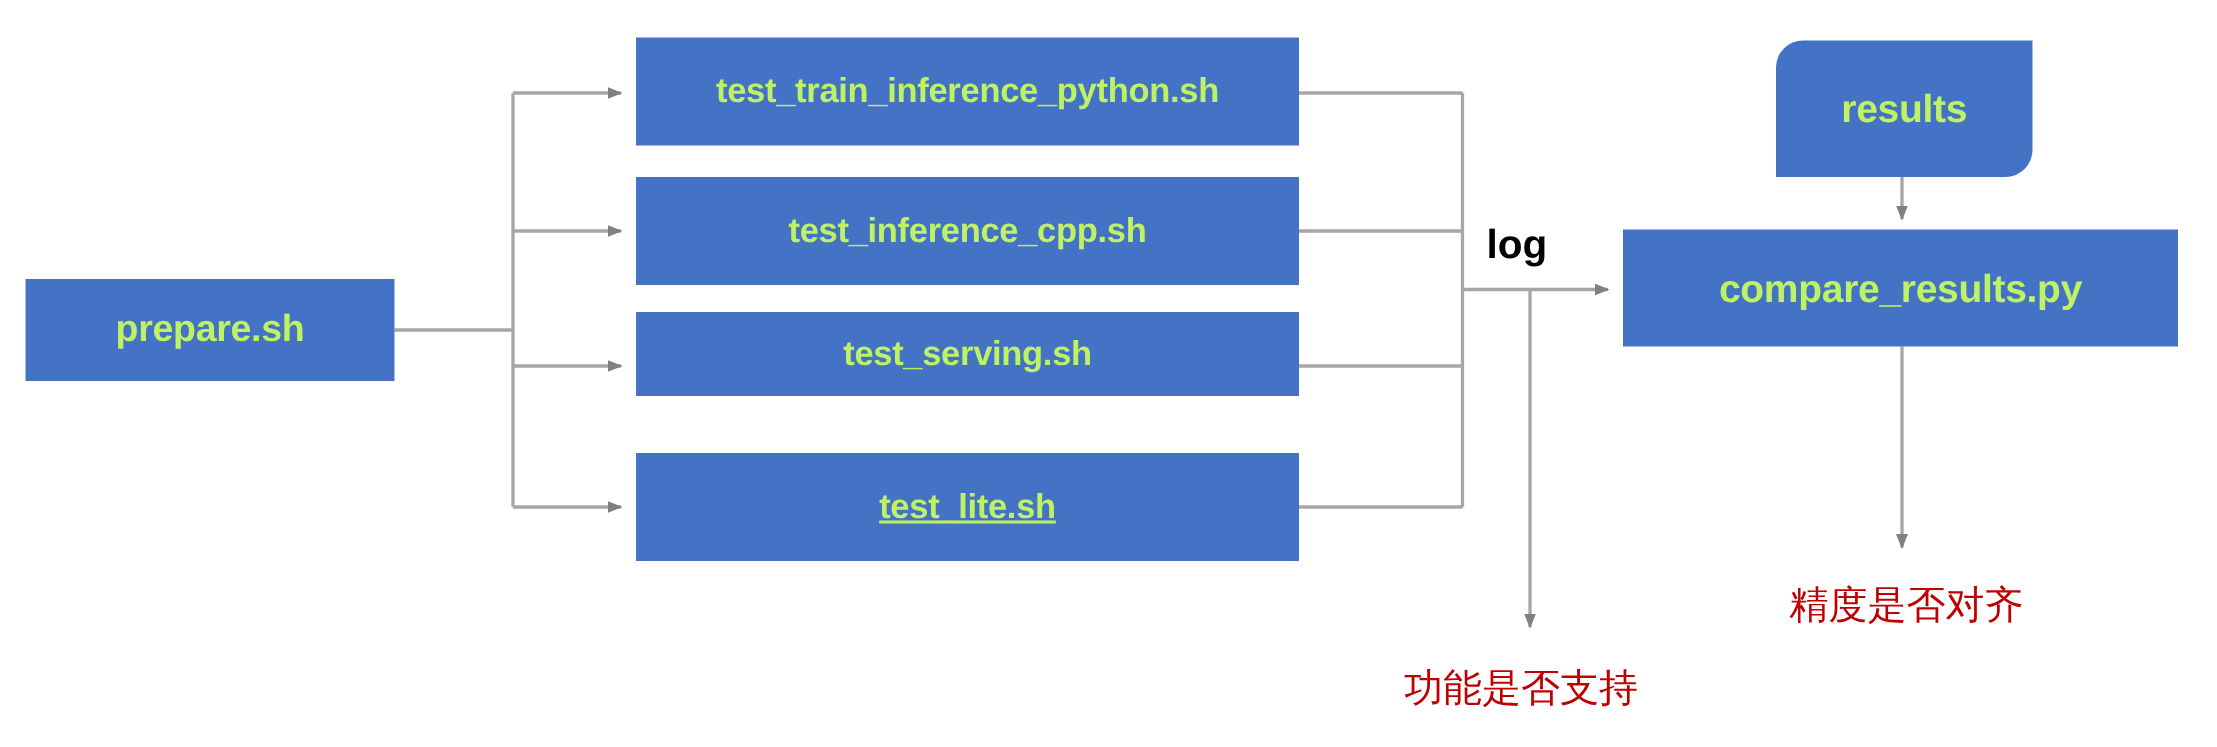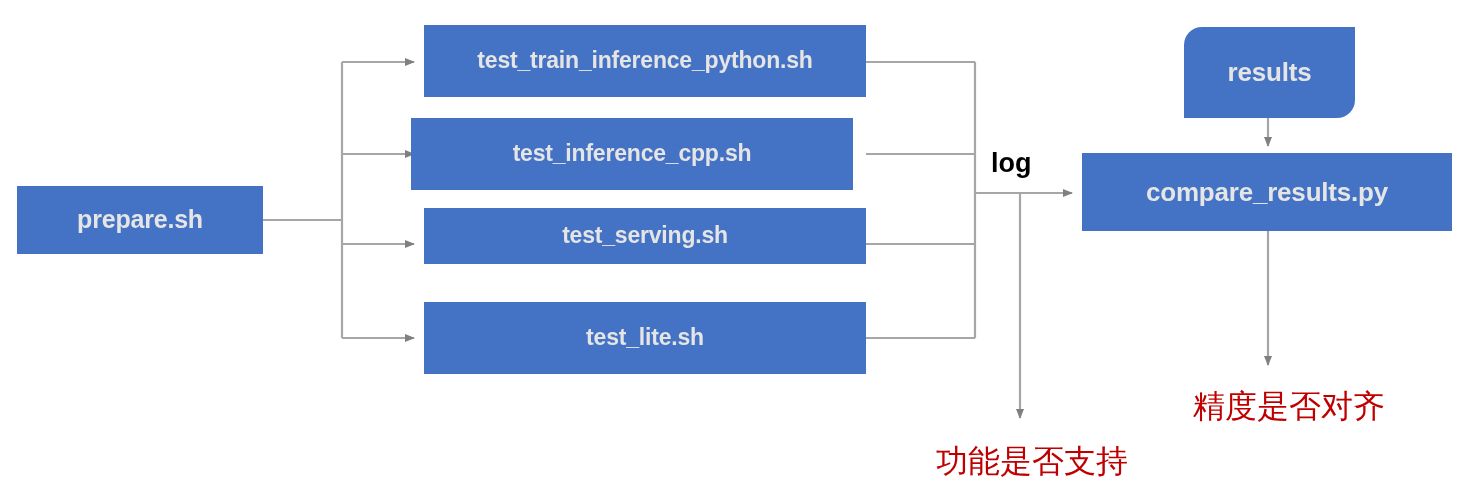--- a/index.html
+++ b/index.html
@@ -13,49 +13,50 @@
   #canvas {
     position: relative;
     width: 1478px;
     height: 498px;
     background: #ffffff;
     overflow: hidden;
   }
   .node {
     position: absolute;
     background: #4472C4;
-    color: #e5e5e5;
+    color: #bef264;
     font-weight: bold;
     display: flex;
     align-items: center;
     justify-content: center;
     text-align: center;
     box-sizing: border-box;
     letter-spacing: -0.2px;
     line-height: 1.1;
   }
   .node-prepare {
     left: 17px;  top: 186px;  width: 246px; height: 68px;
     font-size: 25px;
   }
   .node-b1 {
     left: 424px; top: 25px;   width: 442px; height: 72px;
     font-size: 23px;
   }
   .node-b2 {
-    left: 411px; top: 118px;  width: 442px; height: 72px;
+    left: 424px; top: 118px;  width: 442px; height: 72px;
     font-size: 23px;
   }
   .node-b3 {
     left: 424px; top: 208px;  width: 442px; height: 56px;
     font-size: 23px;
   }
   .node-b4 {
     left: 424px; top: 302px;  width: 442px; height: 72px;
     font-size: 23px;
+    text-decoration: underline;
   }
   .node-results {
     left: 1184px; top: 27px;  width: 171px; height: 91px;
     font-size: 26px;
     border-radius: 18px 0 18px 0;
   }
   .node-compare {
     left: 1082px; top: 153px; width: 370px; height: 78px;
     font-size: 26px;
   }
@@ -69,21 +70,21 @@
     white-space: nowrap;
   }
   .label-log {
     left: 991px;
     top: 150px;
   }
 
   .note {
     position: absolute;
     color: #C00000;
-    font-size: 32px;
+    font-size: 26px;
     font-weight: normal;
     white-space: nowrap;
     line-height: 1;
   }
   .note-feature {
     left: 912px;
     top: 445px;
     margin-left: 24px;
   }
   .note-precision {

